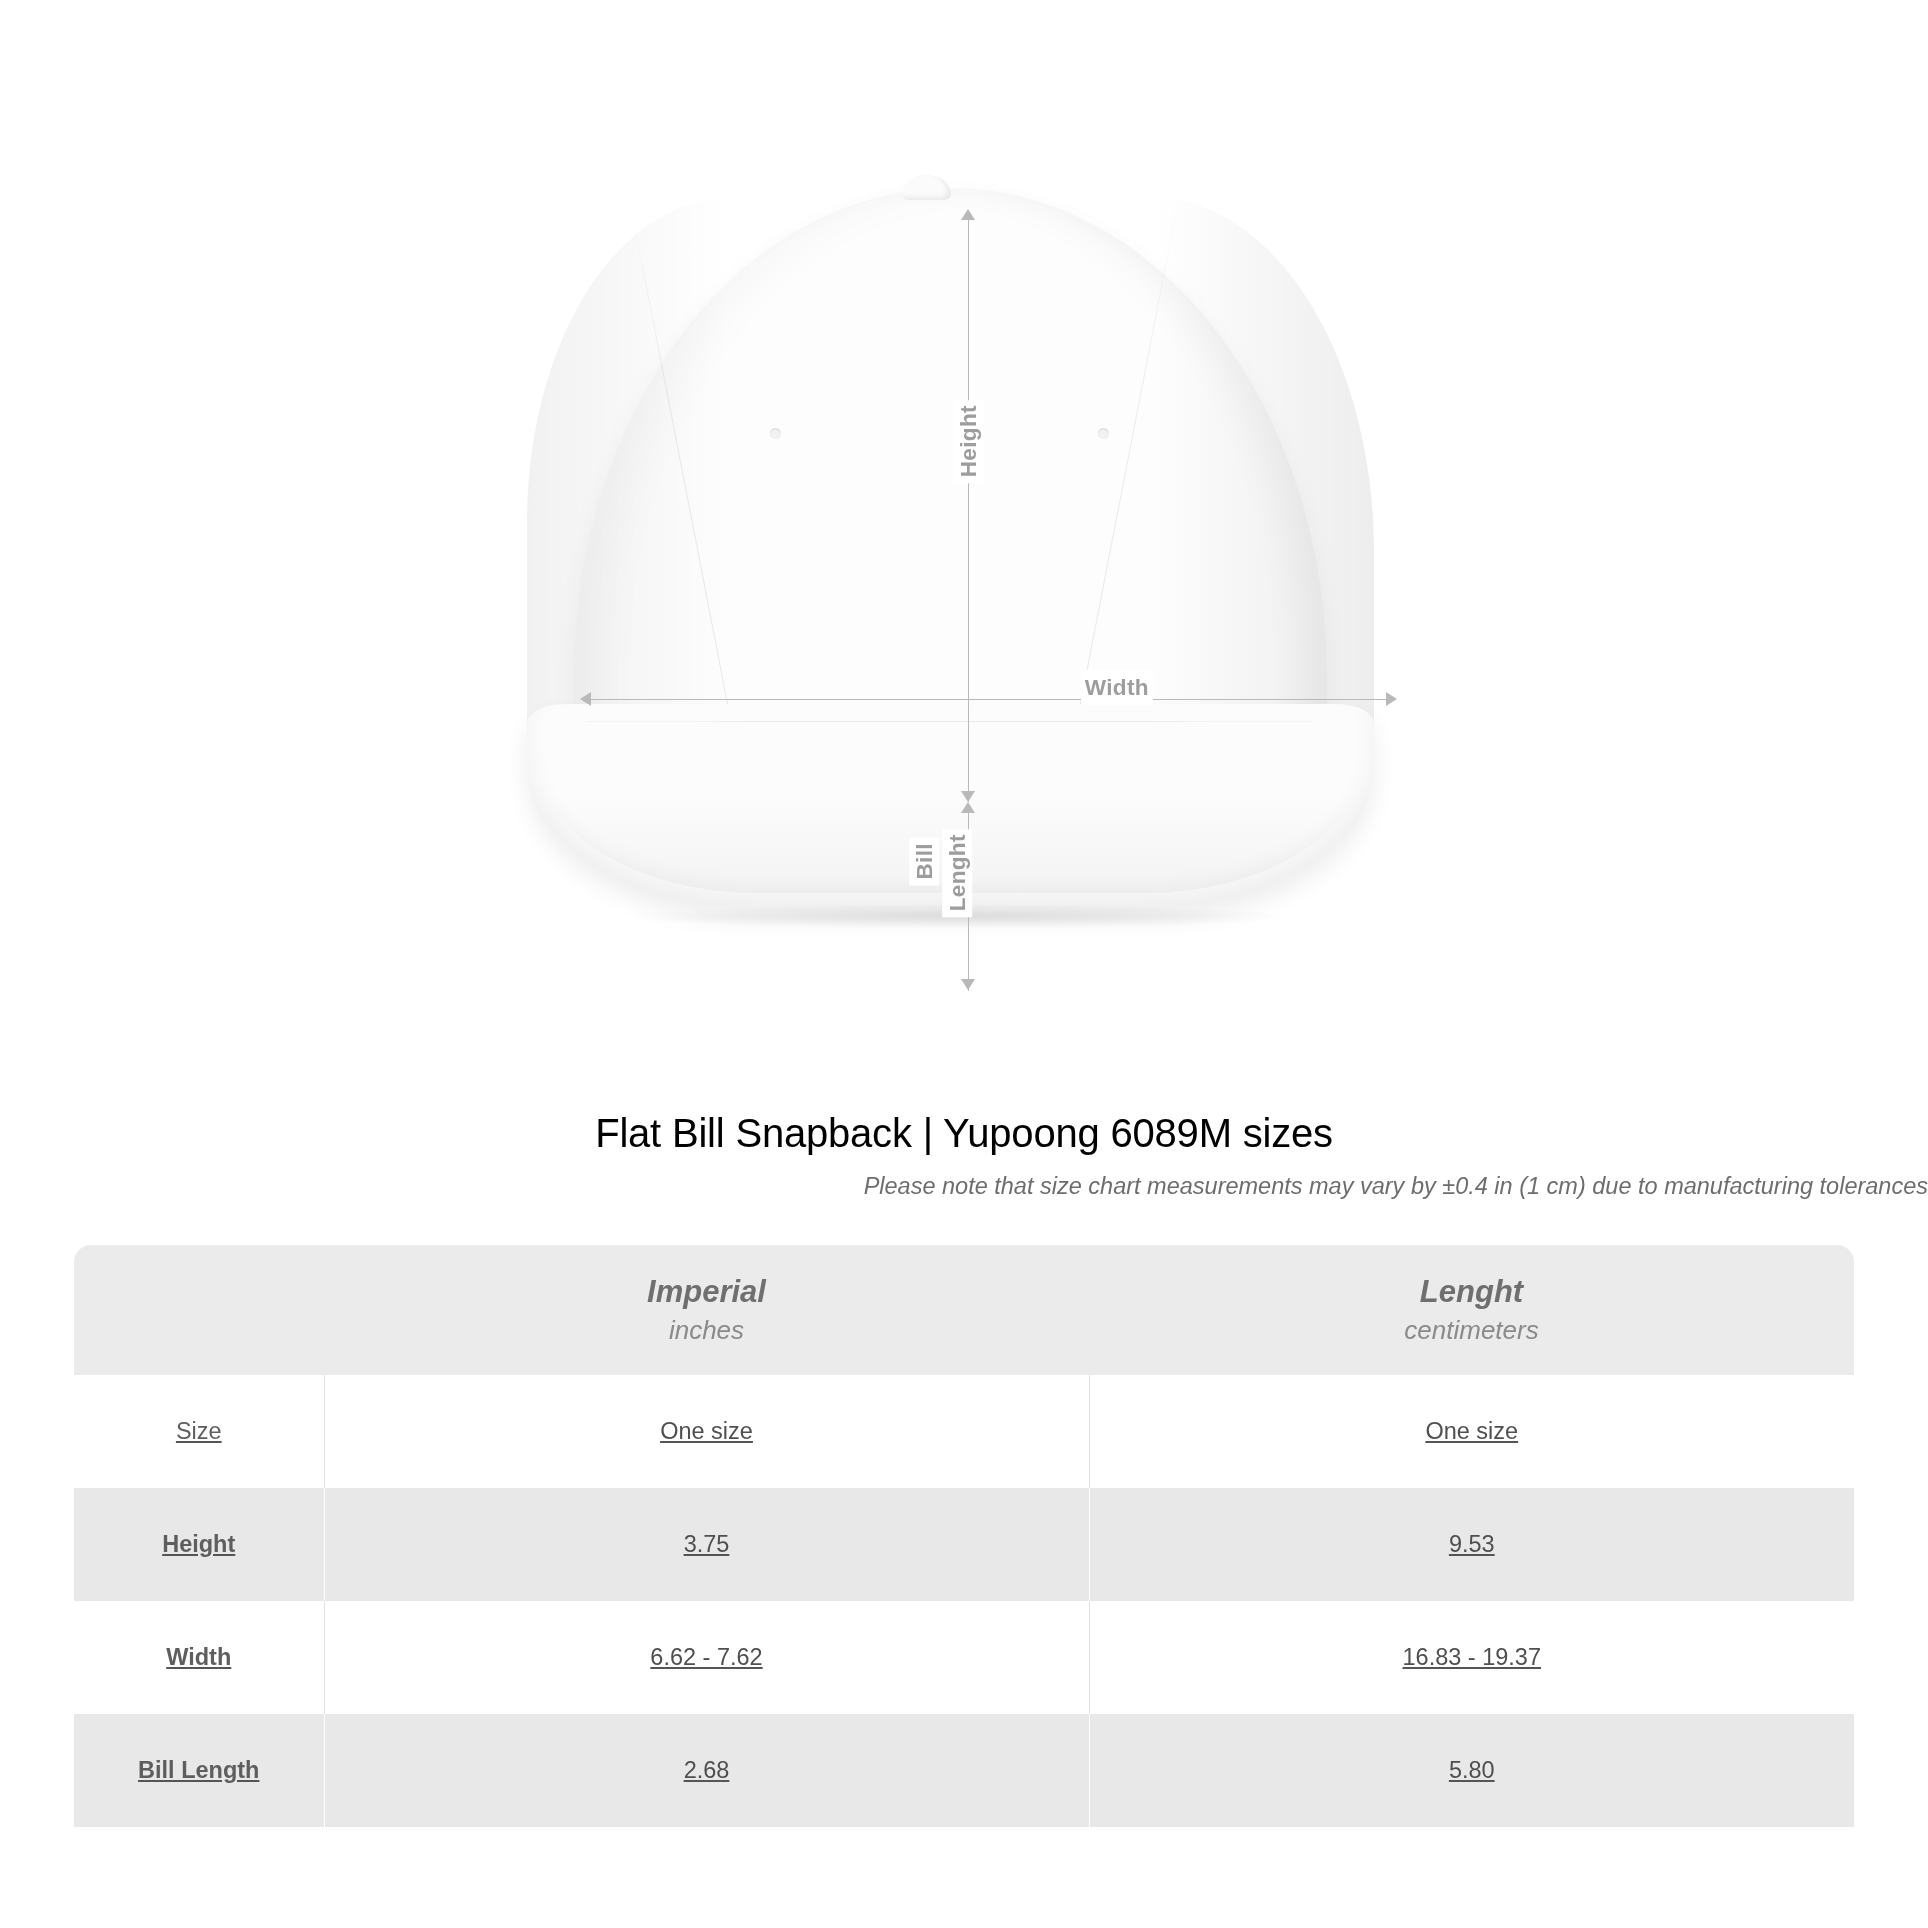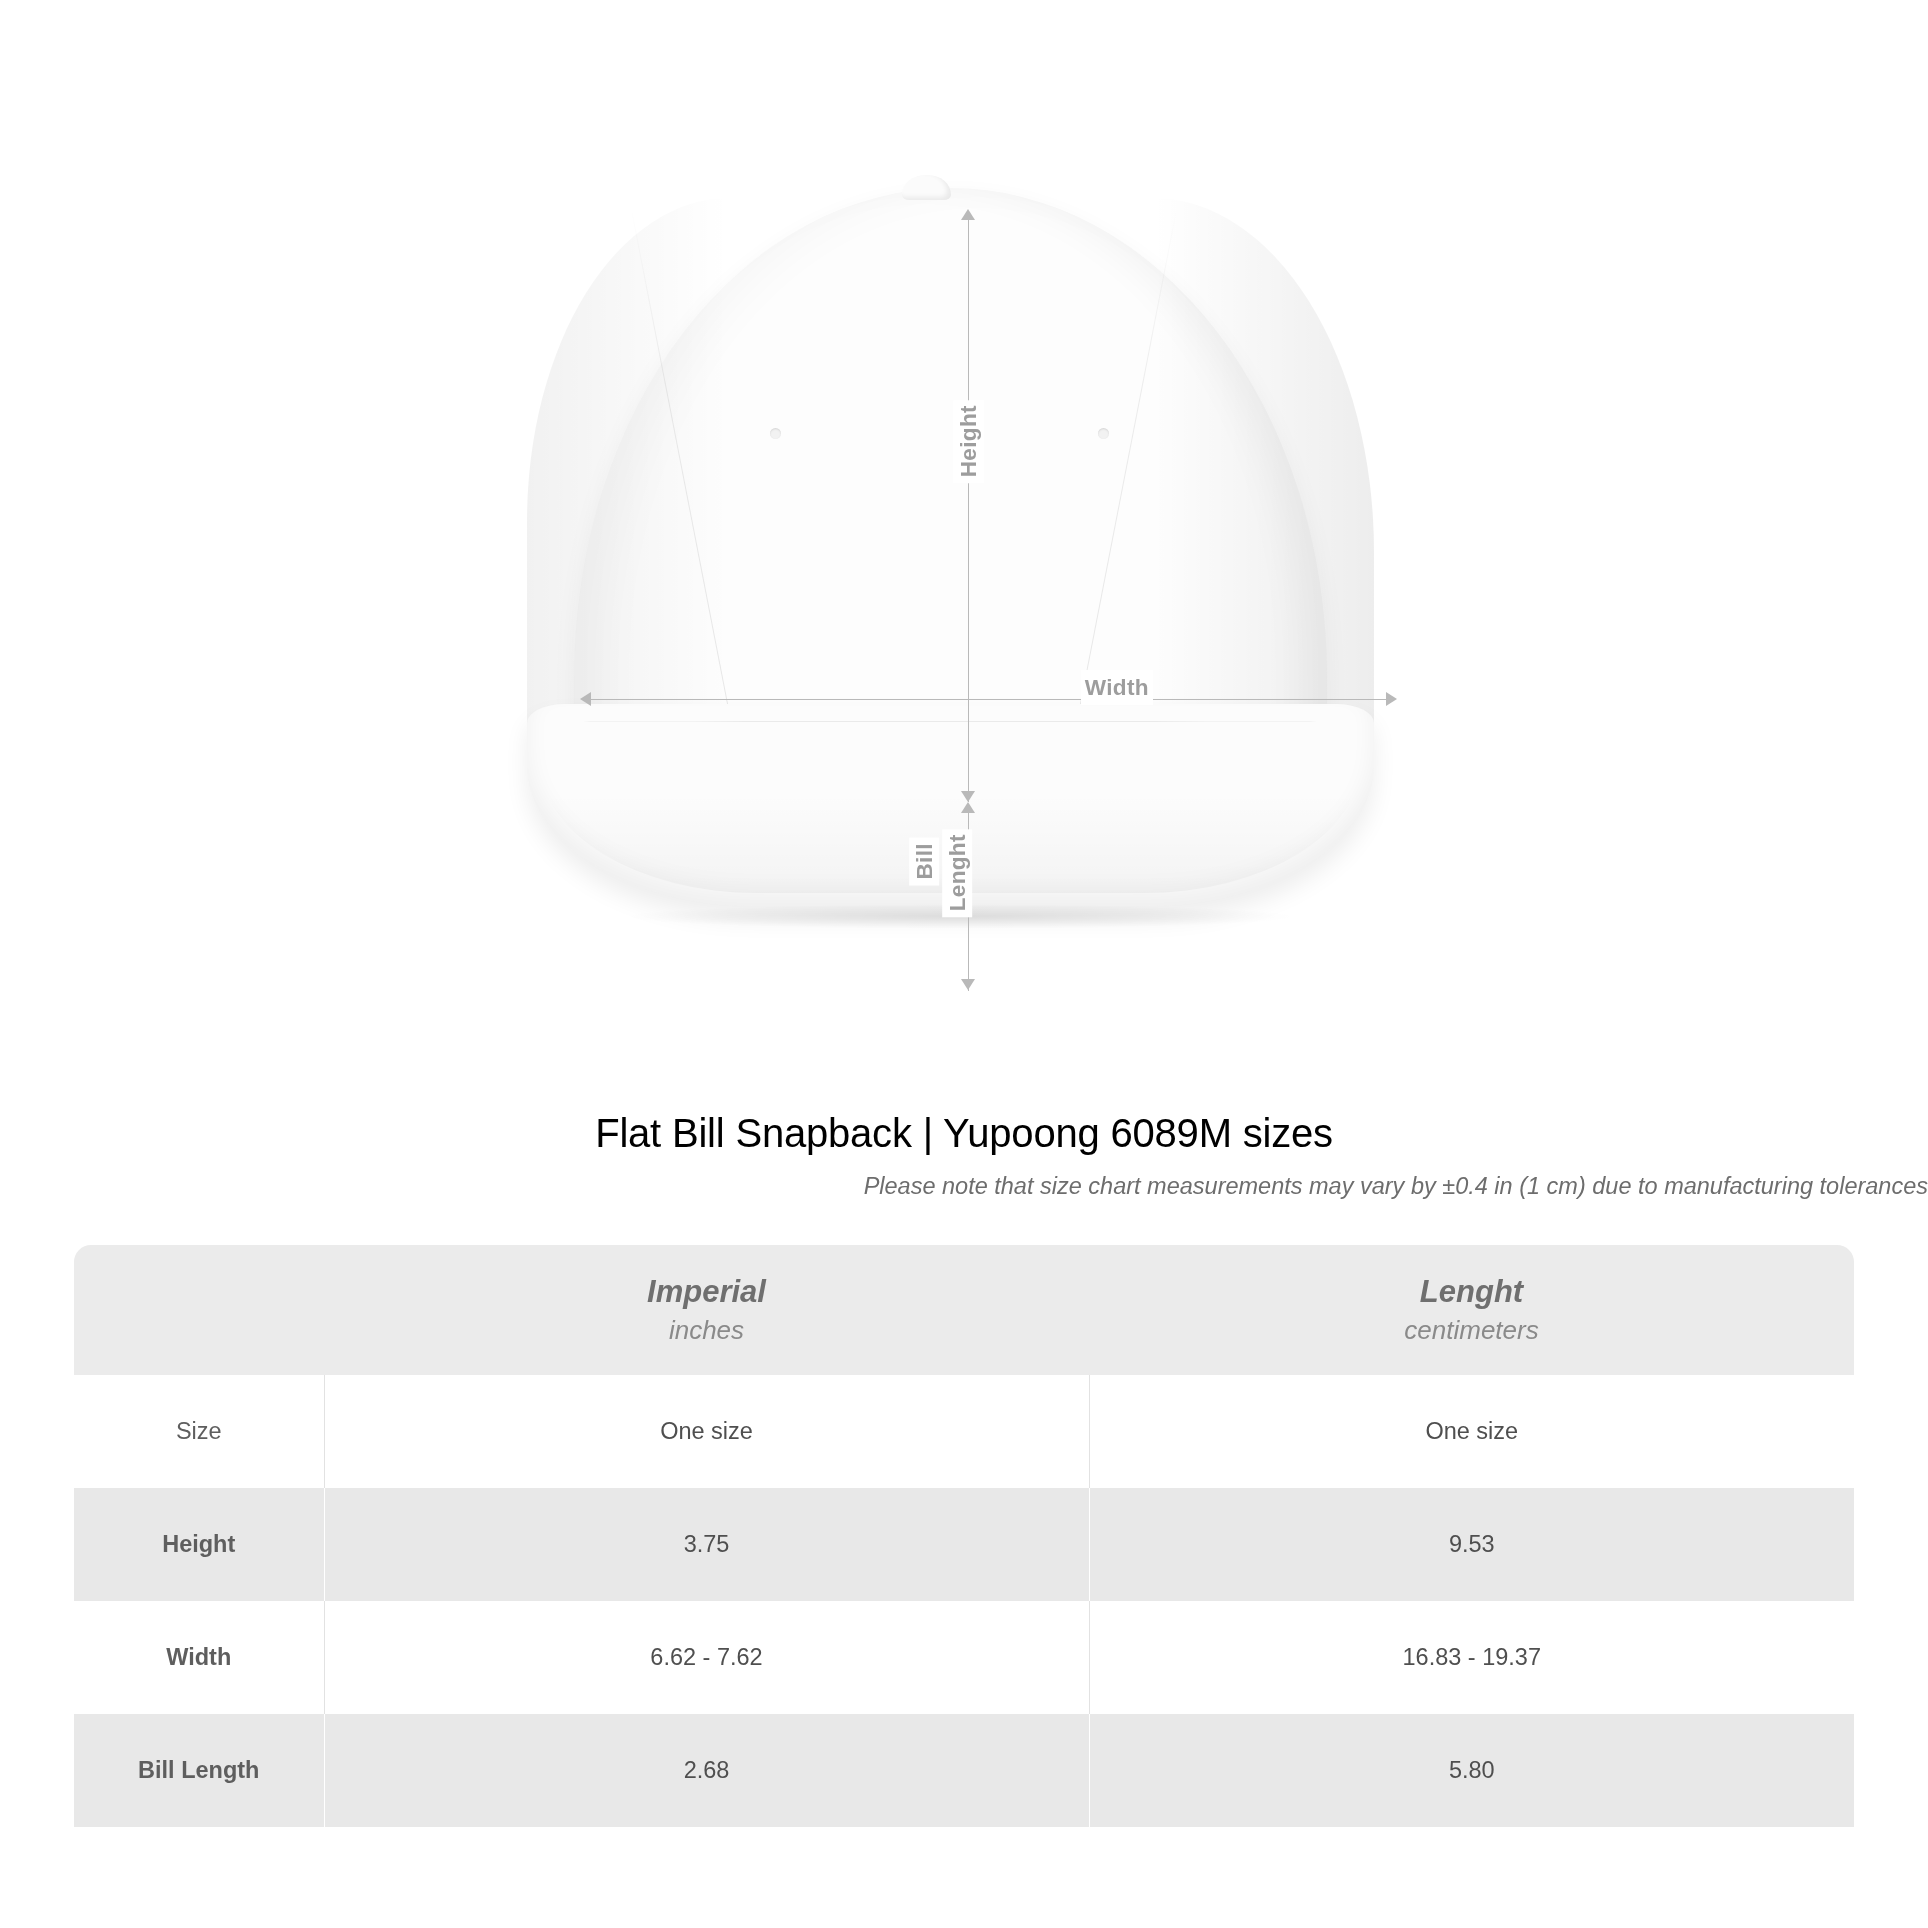--- a/index.html
+++ b/index.html
@@ -232,20 +232,21 @@
     line-height: 1.15;
   }
   .unit-sub {
     font-size: 26px;
     font-style: italic;
     color: #8a8a8a;
     margin-top: 5.6px;
   }
   .row {
     height: 113px;
+    text-decoration: underline;
   }
   .row.alt {
     background: #e8e8e8;
   }
   .row.plain {
     background: #ffffff;
   }
   .rowlabel {
     font-size: 23.5px;
     font-weight: bold;

